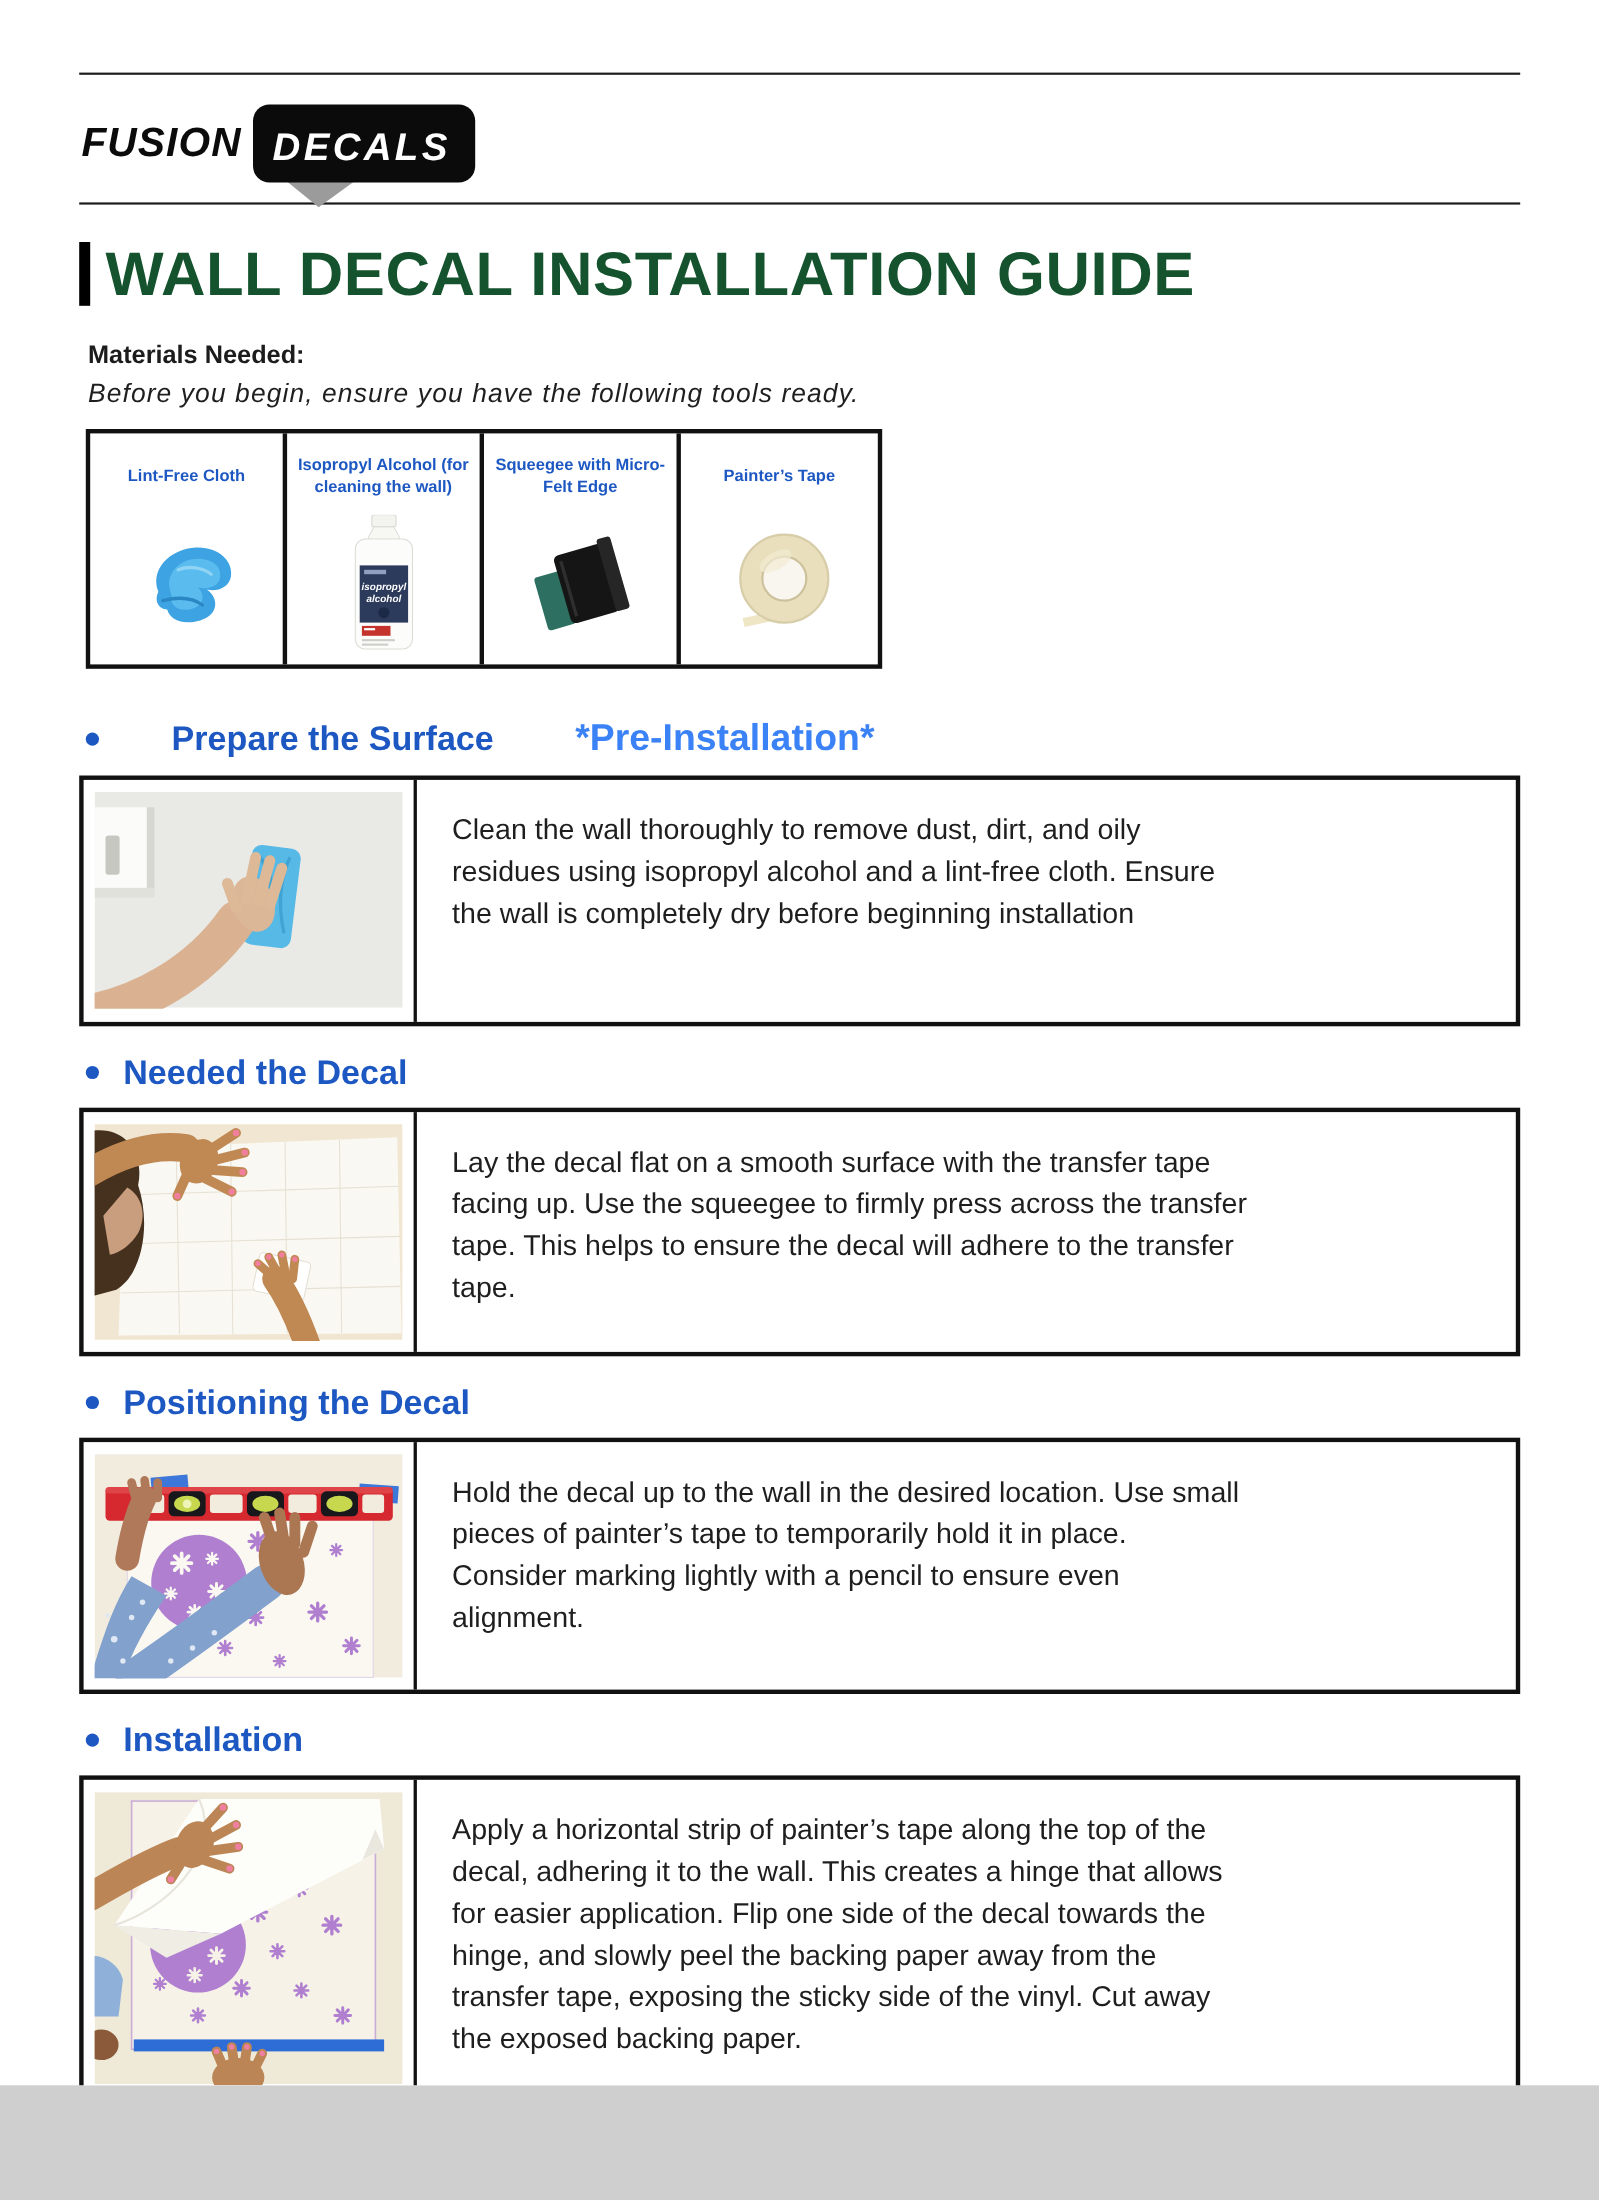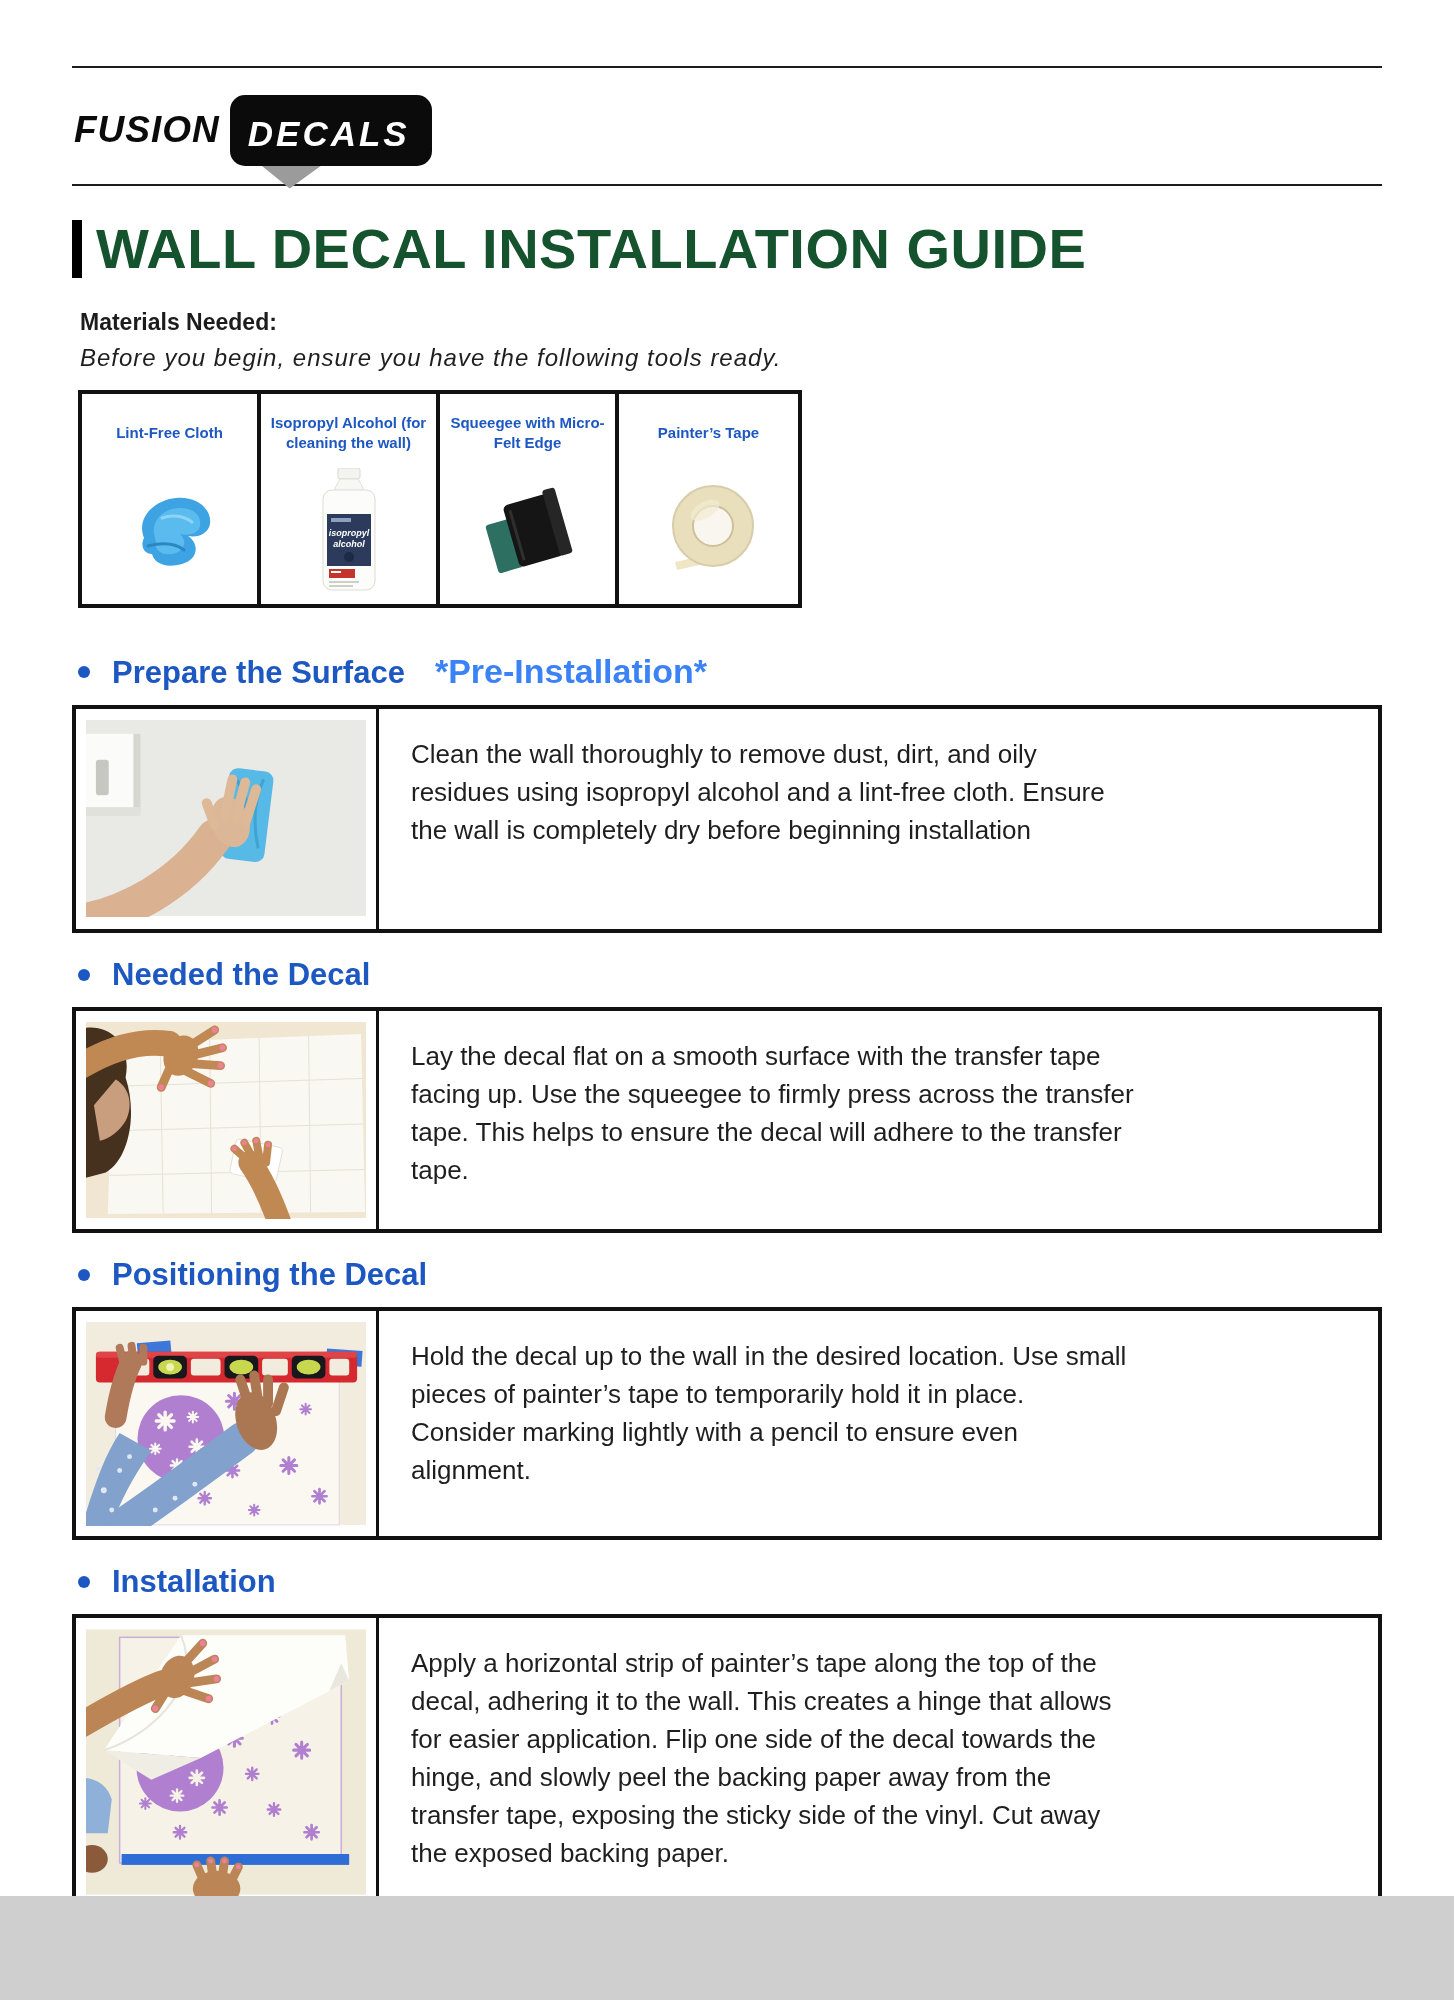--- a/index.html
+++ b/index.html
@@ -32,21 +32,21 @@
   .mat-table { margin-top:18px; margin-left:6px; width:724px; border:4px solid #111; display:grid;
                grid-template-columns:repeat(4, 1fr); background:#fff; }
   .mat-cell { border-right:4px solid #111; padding:8px 6px 10px; display:flex; flex-direction:column; align-items:center; }
   .mat-cell:last-child { border-right:none; }
   .mat-label { color:#1d58c2; font-weight:700; font-size:15px; line-height:1.35; text-align:center;
                min-height:62px; display:flex; align-items:center; justify-content:center; }
   .mat-img { height:128px; display:flex; align-items:center; justify-content:center; margin-top:2px; }
 
   
   .sec { display:flex; align-items:baseline; margin:24px 0 14px; padding-left:6px; }
-  .sec-first { margin-top:44px; }
+  .sec-first { margin-top:44px;gap:44px; }
   .sec-bullet { width:12px; height:12px; border-radius:50%; background:#1d58c2; align-self:center; margin-right:22px; flex:0 0 12px; }
   .sec-heading { font-size:31px; font-weight:800; color:#1d58c2; }
   .sec-note { font-size:34px; font-weight:800; color:#3b82f6; margin-left:30px; }
   .sec-note:empty { display:none; }
 
   .stepbox { display:flex; border:4px solid #111; background:#fff; }
   .box1, .box3 { min-height:228px; }
   .box2 { min-height:218px; }
   .box4 { min-height:306px; }
   .img-cell { flex:0 0 303px; width:303px; border-right:3px solid #111; padding:10px; display:flex;

